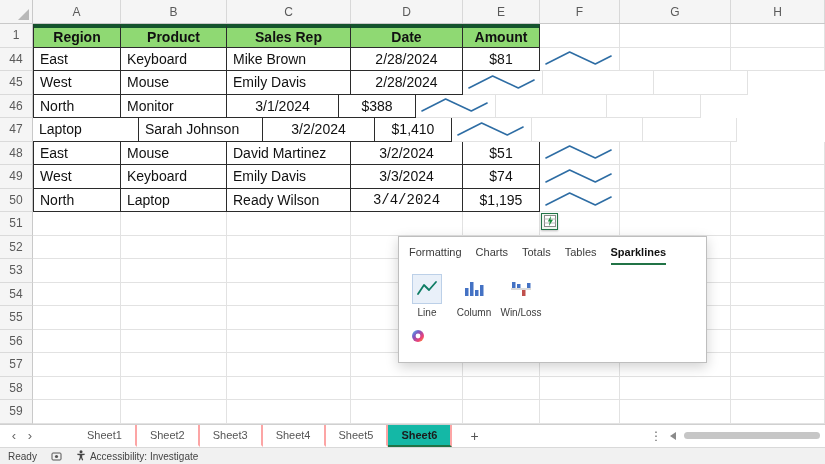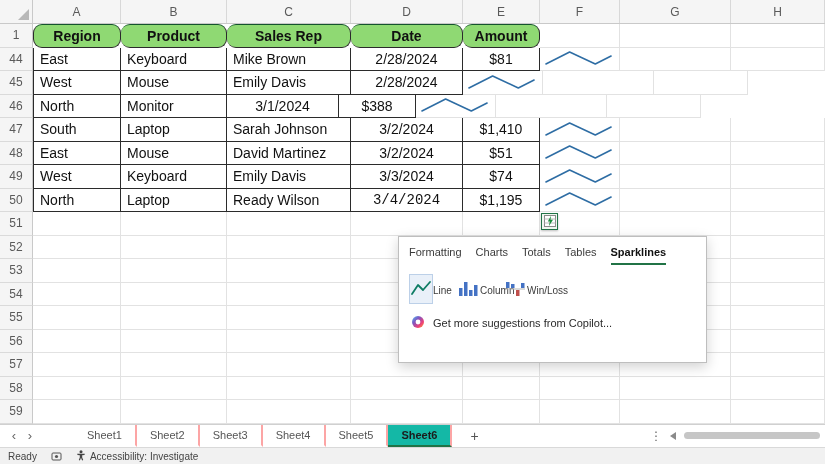--- a/index.html
+++ b/index.html
@@ -15,37 +15,37 @@
   .colh { display:flex; align-items:center; justify-content:center; font-size:12px; color:#5A5A5A;
           border-right:1px solid #D8D8D8; background:#F5F5F5; }
   .srow { display:flex; height:23.5px; }
   .rnum { width:33px; display:flex; align-items:center; justify-content:center; font-size:12px;
           color:#5A5A5A; background:#F5F5F5; border-right:1px solid #C9C9C9; border-bottom:1px solid #DADADA; }
   .cell { display:flex; align-items:center; padding:0 6px; font-size:14px; color:#111;
           border-right:1px solid #E2E2E2; border-bottom:1px solid #E2E2E2; background:#fff;
           overflow:hidden; white-space:nowrap; }
   .cell.tcell { border-right:1px solid #2b2b2b; border-bottom:1px solid #2b2b2b; }
   .cell.first { border-left:1px solid #2b2b2b; }
-  .cell.thead { background:var(--header-fill); font-weight:bold; justify-content:center; border-top:1px solid #14532d;border-radius:9px; }
+  .cell.thead { background:var(--header-fill); font-weight:bold; justify-content:center; border-top:4px solid #14532d; }
   .cell.center { justify-content:center; }
   .cell.spark { padding:0; }
 
   
   .qa-btn { position:absolute; left:541px; top:213px; width:17px; height:17px; background:#F0F7F0;
             border:1px solid var(--accent); display:flex; align-items:center; justify-content:center;
             box-shadow:0 1px 2px rgba(0,0,0,.25); cursor:pointer; }
 
   
   .qa-popup { position:absolute; left:398px; top:236px; width:309px; height:127px; background:#fff;
               border:1px solid #BEBEBE; box-shadow:0 4px 12px rgba(0,0,0,.18); z-index:5; }
   .qa-tabs { display:flex; gap:14px; padding:9px 10px 0 10px; }
   .qa-tab { font-size:11px; color:#3b3b3b; padding-bottom:5px; cursor:pointer; border-bottom:2px solid transparent; }
   .qa-tab.active { color:#111; font-weight:600; border-bottom:2px solid var(--accent); }
   .qa-options { display:flex; gap:11px; padding:9px 0 0 10px; }
-  .qa-opt { display:flex; flex-direction:row; align-items:center; width:36px; cursor:pointer; }
+  .qa-opt { display:flex; flex-direction:column; align-items:center; width:36px; cursor:pointer; }
   .qa-opt-icon { width:30px; height:30px; display:flex; align-items:center; justify-content:center;
                  border:1px solid transparent; }
   .qa-opt.selected .qa-opt-icon { background:#E9F0F9; border-color:#BCD0E8; }
   .qa-opt-label { margin-top:3px; font-size:10px; color:#3b3b3b; white-space:nowrap; }
   .qa-copilot { display:flex; align-items:center; gap:8px; padding:11px 0 0 12px; font-size:11px; color:#2b2b2b; cursor:pointer; }
 
   
   .sheet-bar { display:flex; align-items:stretch; height:23.5px; background:#FFFFFF;
                border-top:1px solid #D0D0D0; font-size:11px; color:#555; }
   .nav { display:flex; align-items:center; justify-content:center; width:16px; color:#666;
@@ -137,21 +137,20 @@
           <div class="cell spark" style="width: 80px;">
             <svg width="80" height="23" viewBox="0 0 80 23">
               <polyline points="6,17 30,5 56,17 72,9" fill="none" stroke="#2E6DA4" stroke-width="1.6" stroke-linejoin="round" stroke-linecap="round"></polyline>
             </svg>
           </div>
           <div class="cell" style="width: 111px;"></div>
           <div class="cell" style="width: 94px;"></div>
         </div>
         <div class="srow">
           <div class="rnum">47</div>
-          <div class="cell tcell first" style="width: 88px;">South</div>
           <div class="cell tcell" style="width: 106px;">Laptop</div>
           <div class="cell tcell" style="width: 124px;">Sarah Johnson</div>
           <div class="cell tcell center" style="width: 112px;">3/2/2024</div>
           <div class="cell tcell center" style="width: 77px;">$1,410</div>
           <div class="cell spark" style="width: 80px;">
             <svg width="80" height="23" viewBox="0 0 80 23">
               <polyline points="6,17 30,5 56,17 72,9" fill="none" stroke="#2E6DA4" stroke-width="1.6" stroke-linejoin="round" stroke-linecap="round"></polyline>
             </svg>
           </div>
           <div class="cell" style="width: 111px;"></div>
@@ -363,21 +362,20 @@
                 <stop offset="0" stop-color="#4FC3F7"></stop>
                 <stop offset="0.35" stop-color="#7E57C2"></stop>
                 <stop offset="0.7" stop-color="#EC407A"></stop>
                 <stop offset="1" stop-color="#FFA726"></stop>
               </linearGradient>
             </defs>
             <circle cx="7" cy="7" r="6" fill="url(#cpg)"></circle>
             <circle cx="7" cy="7" r="2.4" fill="#fff"></circle>
           </svg>
         </span>
-        <span>Get more suggestions from Copilot...</span>
       </div>
     </div>
   </div>
 
   <div class="sheet-bar">
     <span class="nav">‹</span>
     <span class="nav">›</span>
     <div class="tabs">
         <span class="sheet-tab">Sheet1</span>
         <span class="sheet-tab">Sheet2</span>

